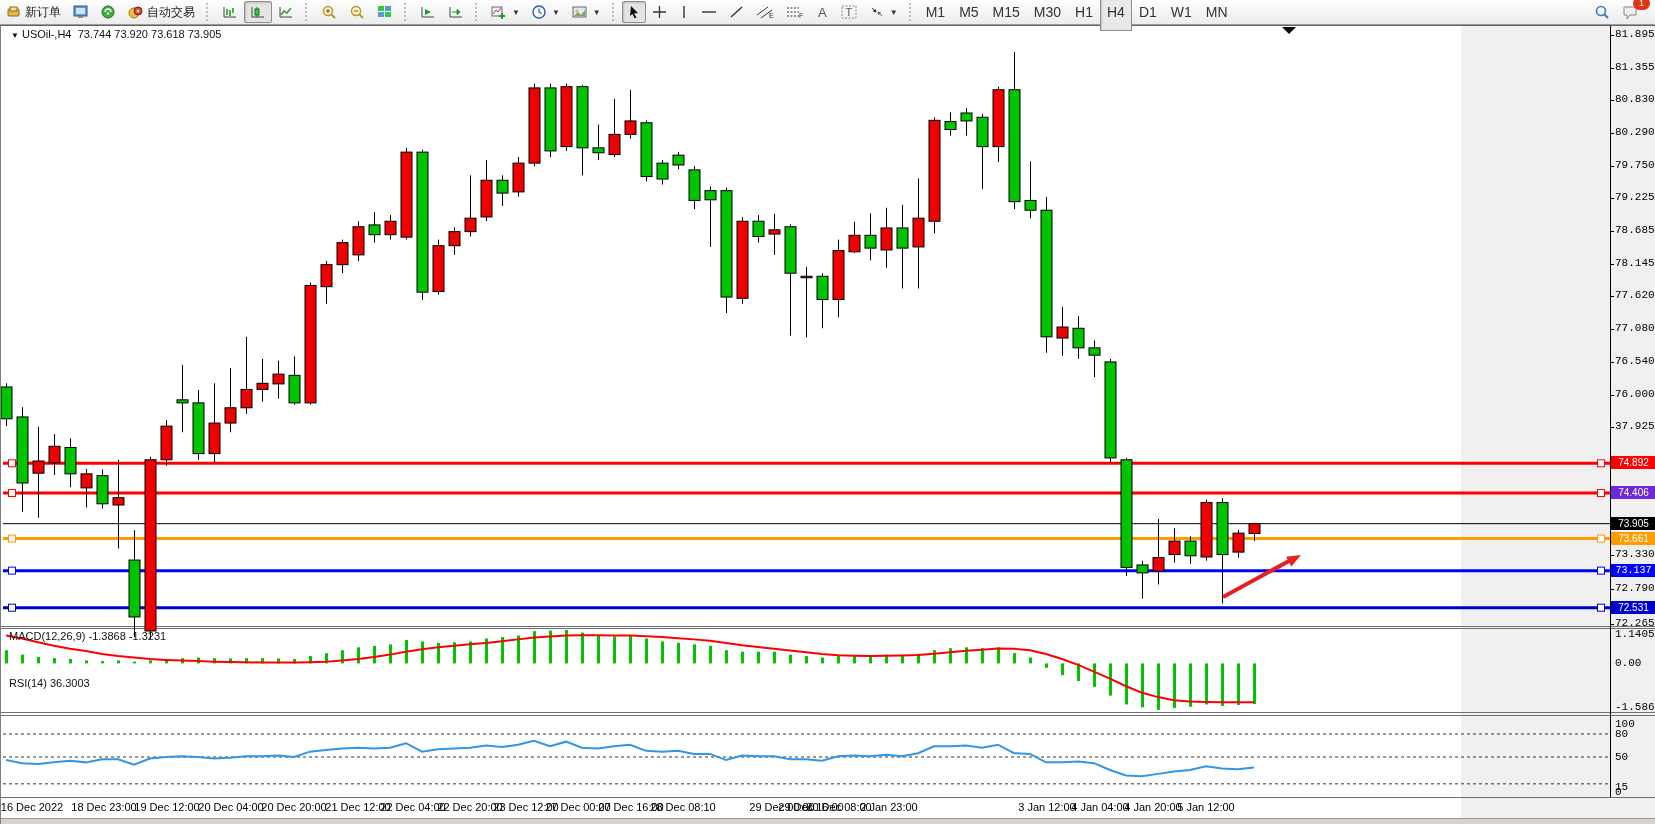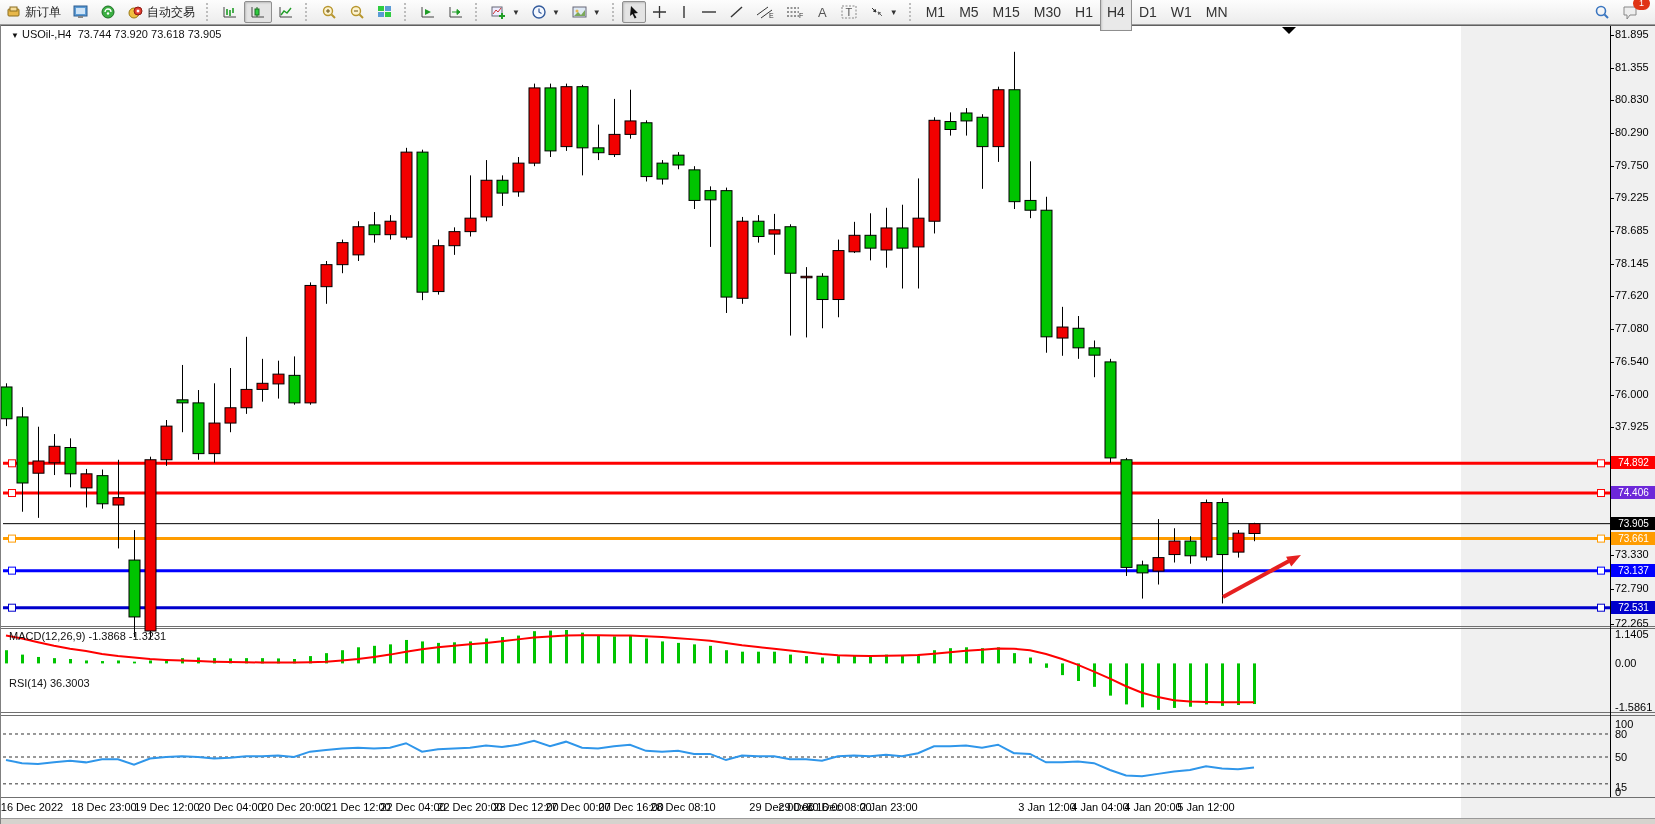--- a/index.html
+++ b/index.html
@@ -22,21 +22,21 @@
   #chat-badge{position:absolute;right:-6px;top:-5px;background:#e03414;color:#fff;
     border-radius:8px;min-width:13px;height:13px;font-size:9px;line-height:13px;text-align:center;padding:0 2px;}
   
   #chart-window{position:absolute;left:0;top:25px;width:1461px;height:799px;background:#fff;
     border-left:1px solid #808080;box-sizing:border-box;}
   #chart-svg{position:absolute;left:0;top:0;}
   .ovl{position:absolute;font-size:11px;color:#111;white-space:nowrap;z-index:5;}
   #chart-title{left:10px;top:3px;}
   #macd-label{left:8px;top:605px;}
   #rsi-label{left:8px;top:652px;}
-  .tick-label{position:absolute;left:1614px;font-size:11px;color:#000;white-space:nowrap;z-index:4;}
+  .tick-label{position:absolute;left:1614px;font-size:11px;color:#000;white-space:nowrap;z-index:4;font-family:Liberation Mono, monospace;}
   .time-label{position:absolute;font-size:11px;color:#000;white-space:nowrap;z-index:4;width:90px;text-align:center;}
   .price-flag{position:absolute;left:1610px;width:45px;height:13px;font-size:10px;line-height:13px;
      color:#fff;text-align:center;z-index:6;}
   #bottom-strip{position:absolute;left:0;top:793px;width:1655px;height:6px;background:#d6d3ce;border-top:1px solid #999;z-index:3;}
 </style>
 </head>
 <body>
 
 <div id="toolbar">
   <div class="tbtn">
@@ -636,17 +636,17 @@
       <div class="time-label" style="left: 793px; top: 776px;">30 Dec 08:00</div>
       <div class="time-label" style="left: 843px; top: 776px;">2 Jan 23:00</div>
       <div class="time-label" style="left: 1001px; top: 776px;">3 Jan 12:00</div>
       <div class="time-label" style="left: 1054px; top: 776px;">4 Jan 04:00</div>
       <div class="time-label" style="left: 1107px; top: 776px;">4 Jan 20:00</div>
       <div class="time-label" style="left: 1160px; top: 776px;">5 Jan 12:00</div>
       <div class="price-flag" style="top: 431.303px; background: rgb(255, 0, 0);">74.892</div>
       <div class="price-flag" style="top: 461.027px; background: #6d28d9;">74.406</div>
       <div class="price-flag" style="top: 491.668px; background: rgb(0, 0, 0);">73.905</div>
       <div class="price-flag" style="top: 506.591px; background: rgb(255, 156, 0);">73.661</div>
-      <div class="price-flag" style="top: 538.639px; background: rgb(0, 0, 255);">73.137</div>
+      <div class="price-flag" style="top: 538.639px; background: rgb(0, 0, 255); font-family: Liberation Mono, monospace;">73.137</div>
       <div class="price-flag" style="top: 575.702px; background: rgb(0, 0, 204);">72.531</div>
     </div>
   <div id="bottom-strip"></div>
 </div>
 
 </body></html>

